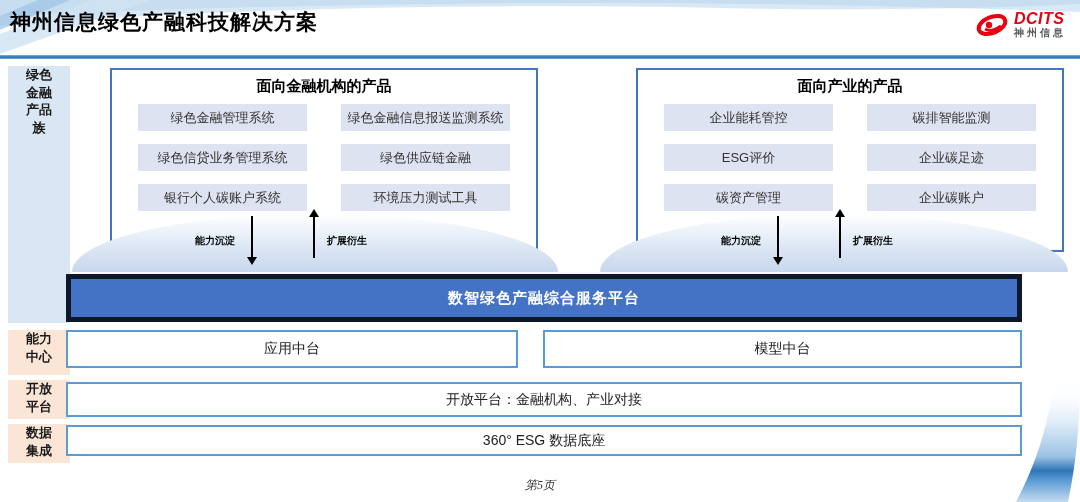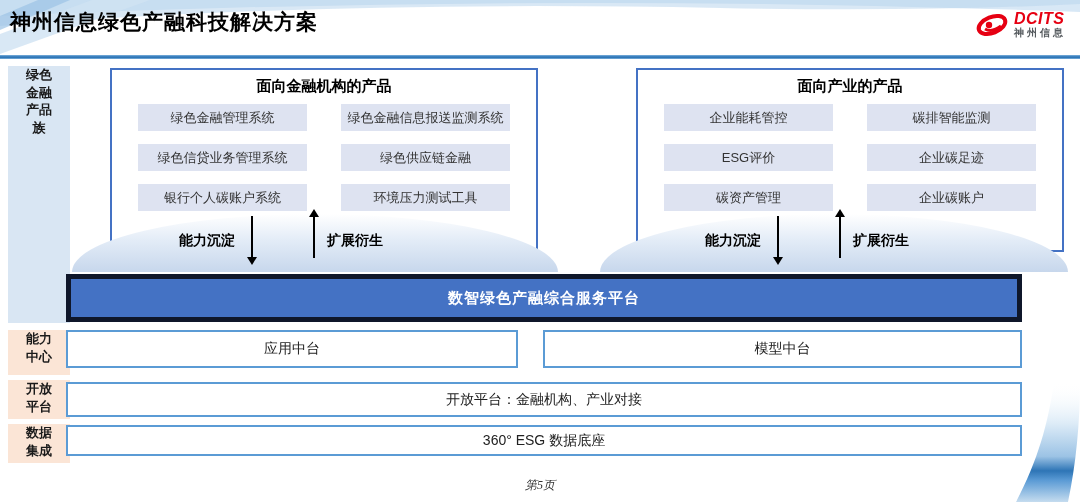--- a/index.html
+++ b/index.html
@@ -74,21 +74,21 @@
     background: linear-gradient(to top, #c7d7ec 0%, #e3ecf7 55%, rgba(255,255,255,0) 100%);
   }
   .dome-left  { left: 72px;  width: 486px; }
   .dome-right { left: 600px; width: 468px; }
   .flow-row {
     position: absolute; top: 212px; height: 58px; width: 428px;
     display: flex; align-items: center; justify-content: center;
   }
   .flow-left  { left: 67px; }
   .flow-right { left: 593px; }
-  .flow-label { font-size: 14px; font-weight: bold; color: #000; white-space: nowrap; }
+  .flow-label { font-size: 10px; font-weight: bold; color: #000; white-space: nowrap; }
   .arrow-v { position: relative; width: 2px; height: 42px; background: #000; }
   .arrow-v.down { margin: 0 30px 8px 16px; }
   .arrow-v.up   { margin: 0 12px 8px 30px; }
   .arrow-v.down::after {
     content: ''; position: absolute; bottom: -7px; left: -4px;
     border-left: 5px solid transparent; border-right: 5px solid transparent;
     border-top: 8px solid #000;
   }
   .arrow-v.up::after {
     content: ''; position: absolute; top: -7px; left: -4px;

